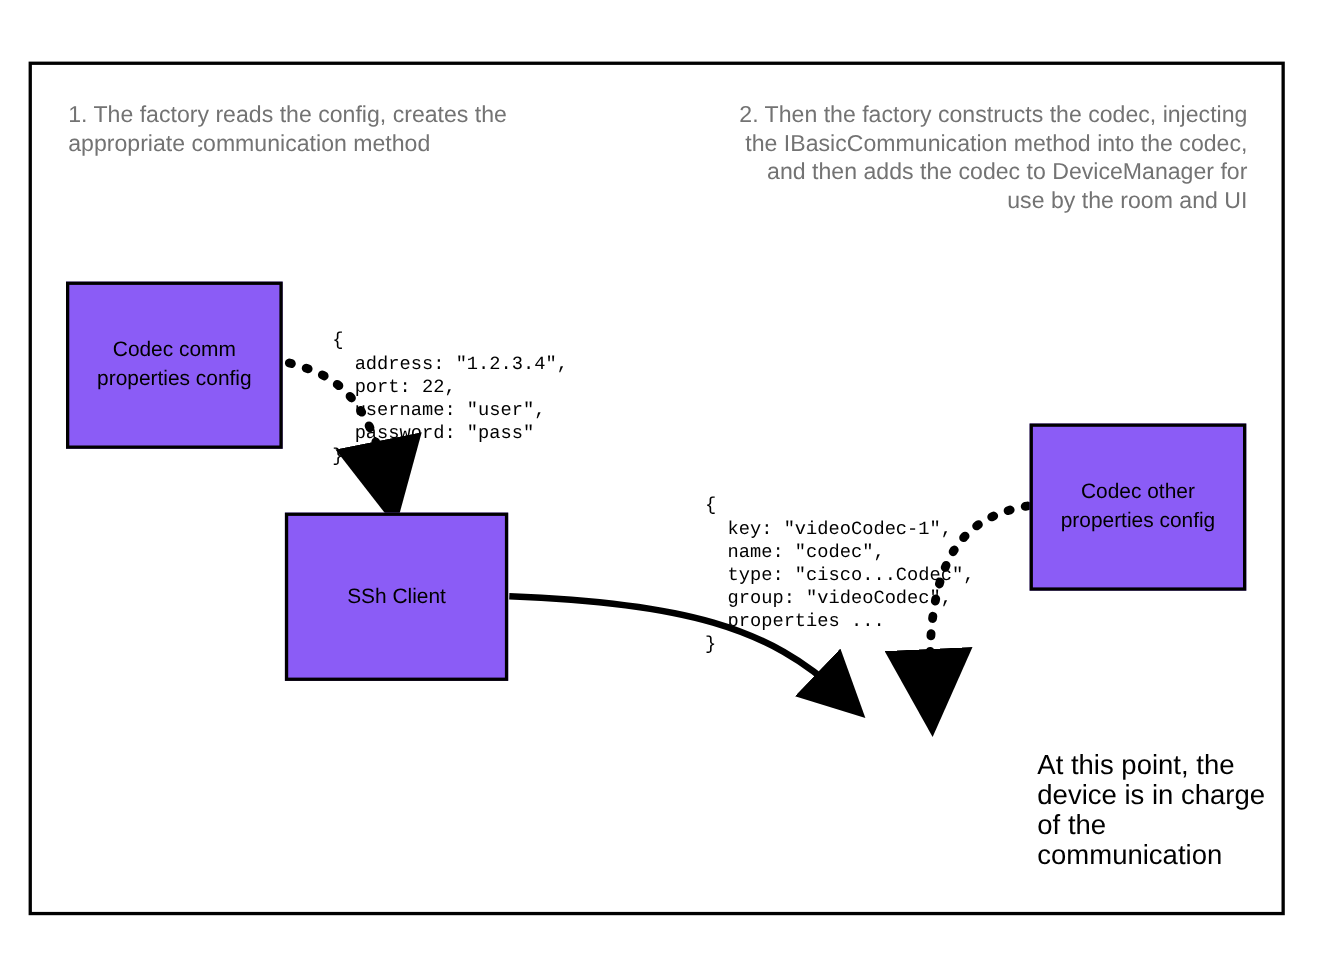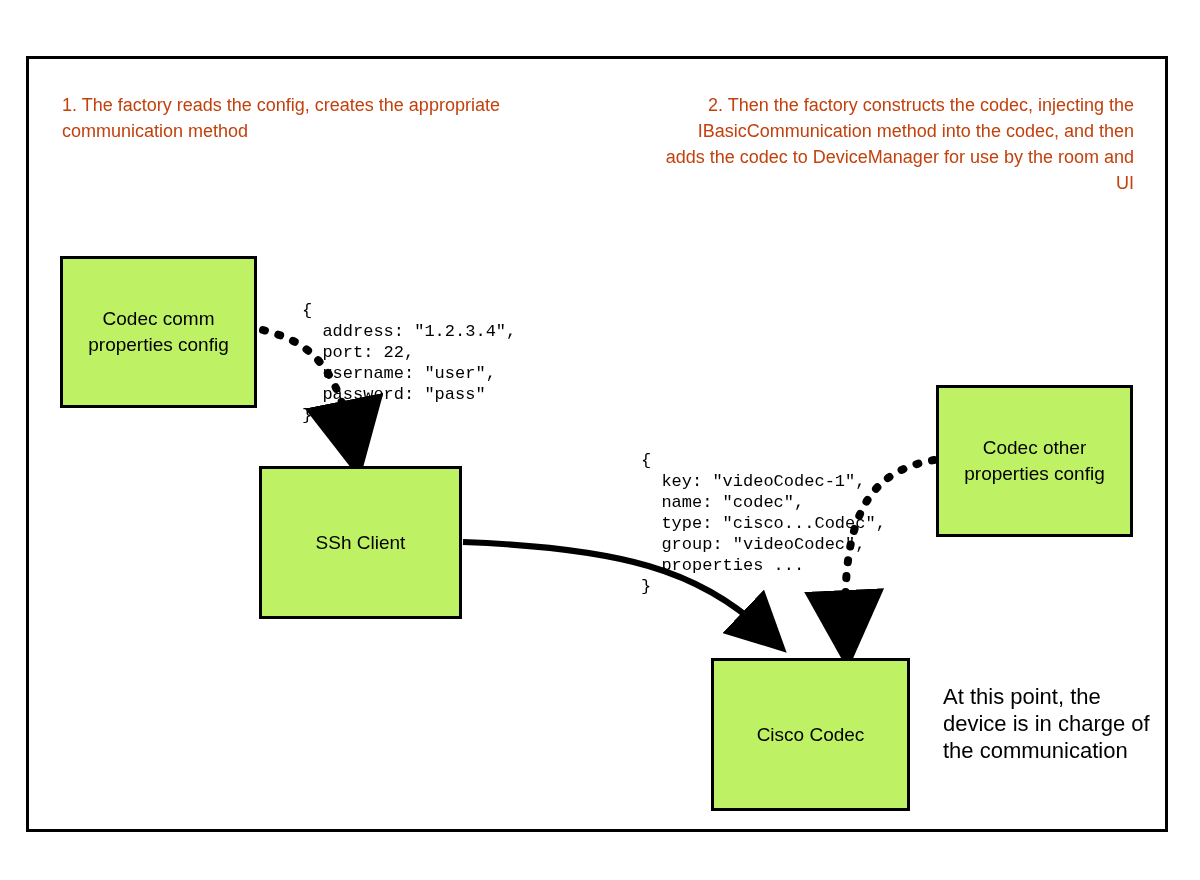--- a/index.html
+++ b/index.html
@@ -23,33 +23,33 @@
     position: absolute;
     left: 26px;
     top: 56px;
     width: 1142px;
     height: 776px;
     border: 3px solid #000000;
     box-sizing: border-box;
   }
   .note {
     position: absolute;
-    font-size: 18px;
+    font-size: 21px;
     line-height: 26px;
-    color: #c2410c;
+    color: #737373;
     white-space: pre-line;
   }
   #note-1 { left: 62px; top: 92px; width: 470px; }
   #note-2 { left: 664px; top: 92px; width: 470px; text-align: right; }
 
   .box {
     position: absolute;
     border: 3px solid #000000;
     box-sizing: border-box;
-    background: #bef264;
+    background: #8b5cf6;
     display: flex;
     align-items: center;
     justify-content: center;
     text-align: center;
     font-size: 19px;
     line-height: 26px;
     white-space: pre-line;
     z-index: 3;
   }
   #box-comm-config { left: 60px;  top: 256px; width: 197px; height: 152px; }
@@ -64,21 +64,21 @@
     line-height: 21px;
     white-space: pre;
     color: #000000;
     z-index: 2;
   }
   #code-comm  { left: 302px; top: 300px; }
   #code-other { left: 641px; top: 450px; }
 
   .sidetext {
     position: absolute;
-    font-size: 22px;
+    font-size: 25px;
     line-height: 27px;
     white-space: pre-line;
     z-index: 2;
   }
   #text-at-this-point { left: 943px; top: 683px; width: 210px; }
 
   svg.overlay {
     position: absolute;
     left: 0;
     top: 0;
@@ -111,21 +111,20 @@
 
   <div class="note" id="note-1">1. The factory reads the config, creates the appropriate communication method</div>
   <div class="note" id="note-2">2. Then the factory constructs the codec, injecting the IBasicCommunication method into the codec, and then adds the codec to DeviceManager for use by the room and UI</div>
 
   <div class="box" id="box-comm-config">Codec comm properties config</div>
 
   <div class="box" id="box-other-config">Codec other properties config</div>
 
   <div class="box" id="box-ssh-client">SSh Client</div>
 
-  <div class="box" id="box-cisco-codec">Cisco Codec</div>
 
   <div class="code" id="code-comm">{
   address: "1.2.3.4",
   port: 22,
   username: "user",
   password: "pass"
 }</div>
 
   <div class="code" id="code-other">{
   key: "videoCodec-1",

